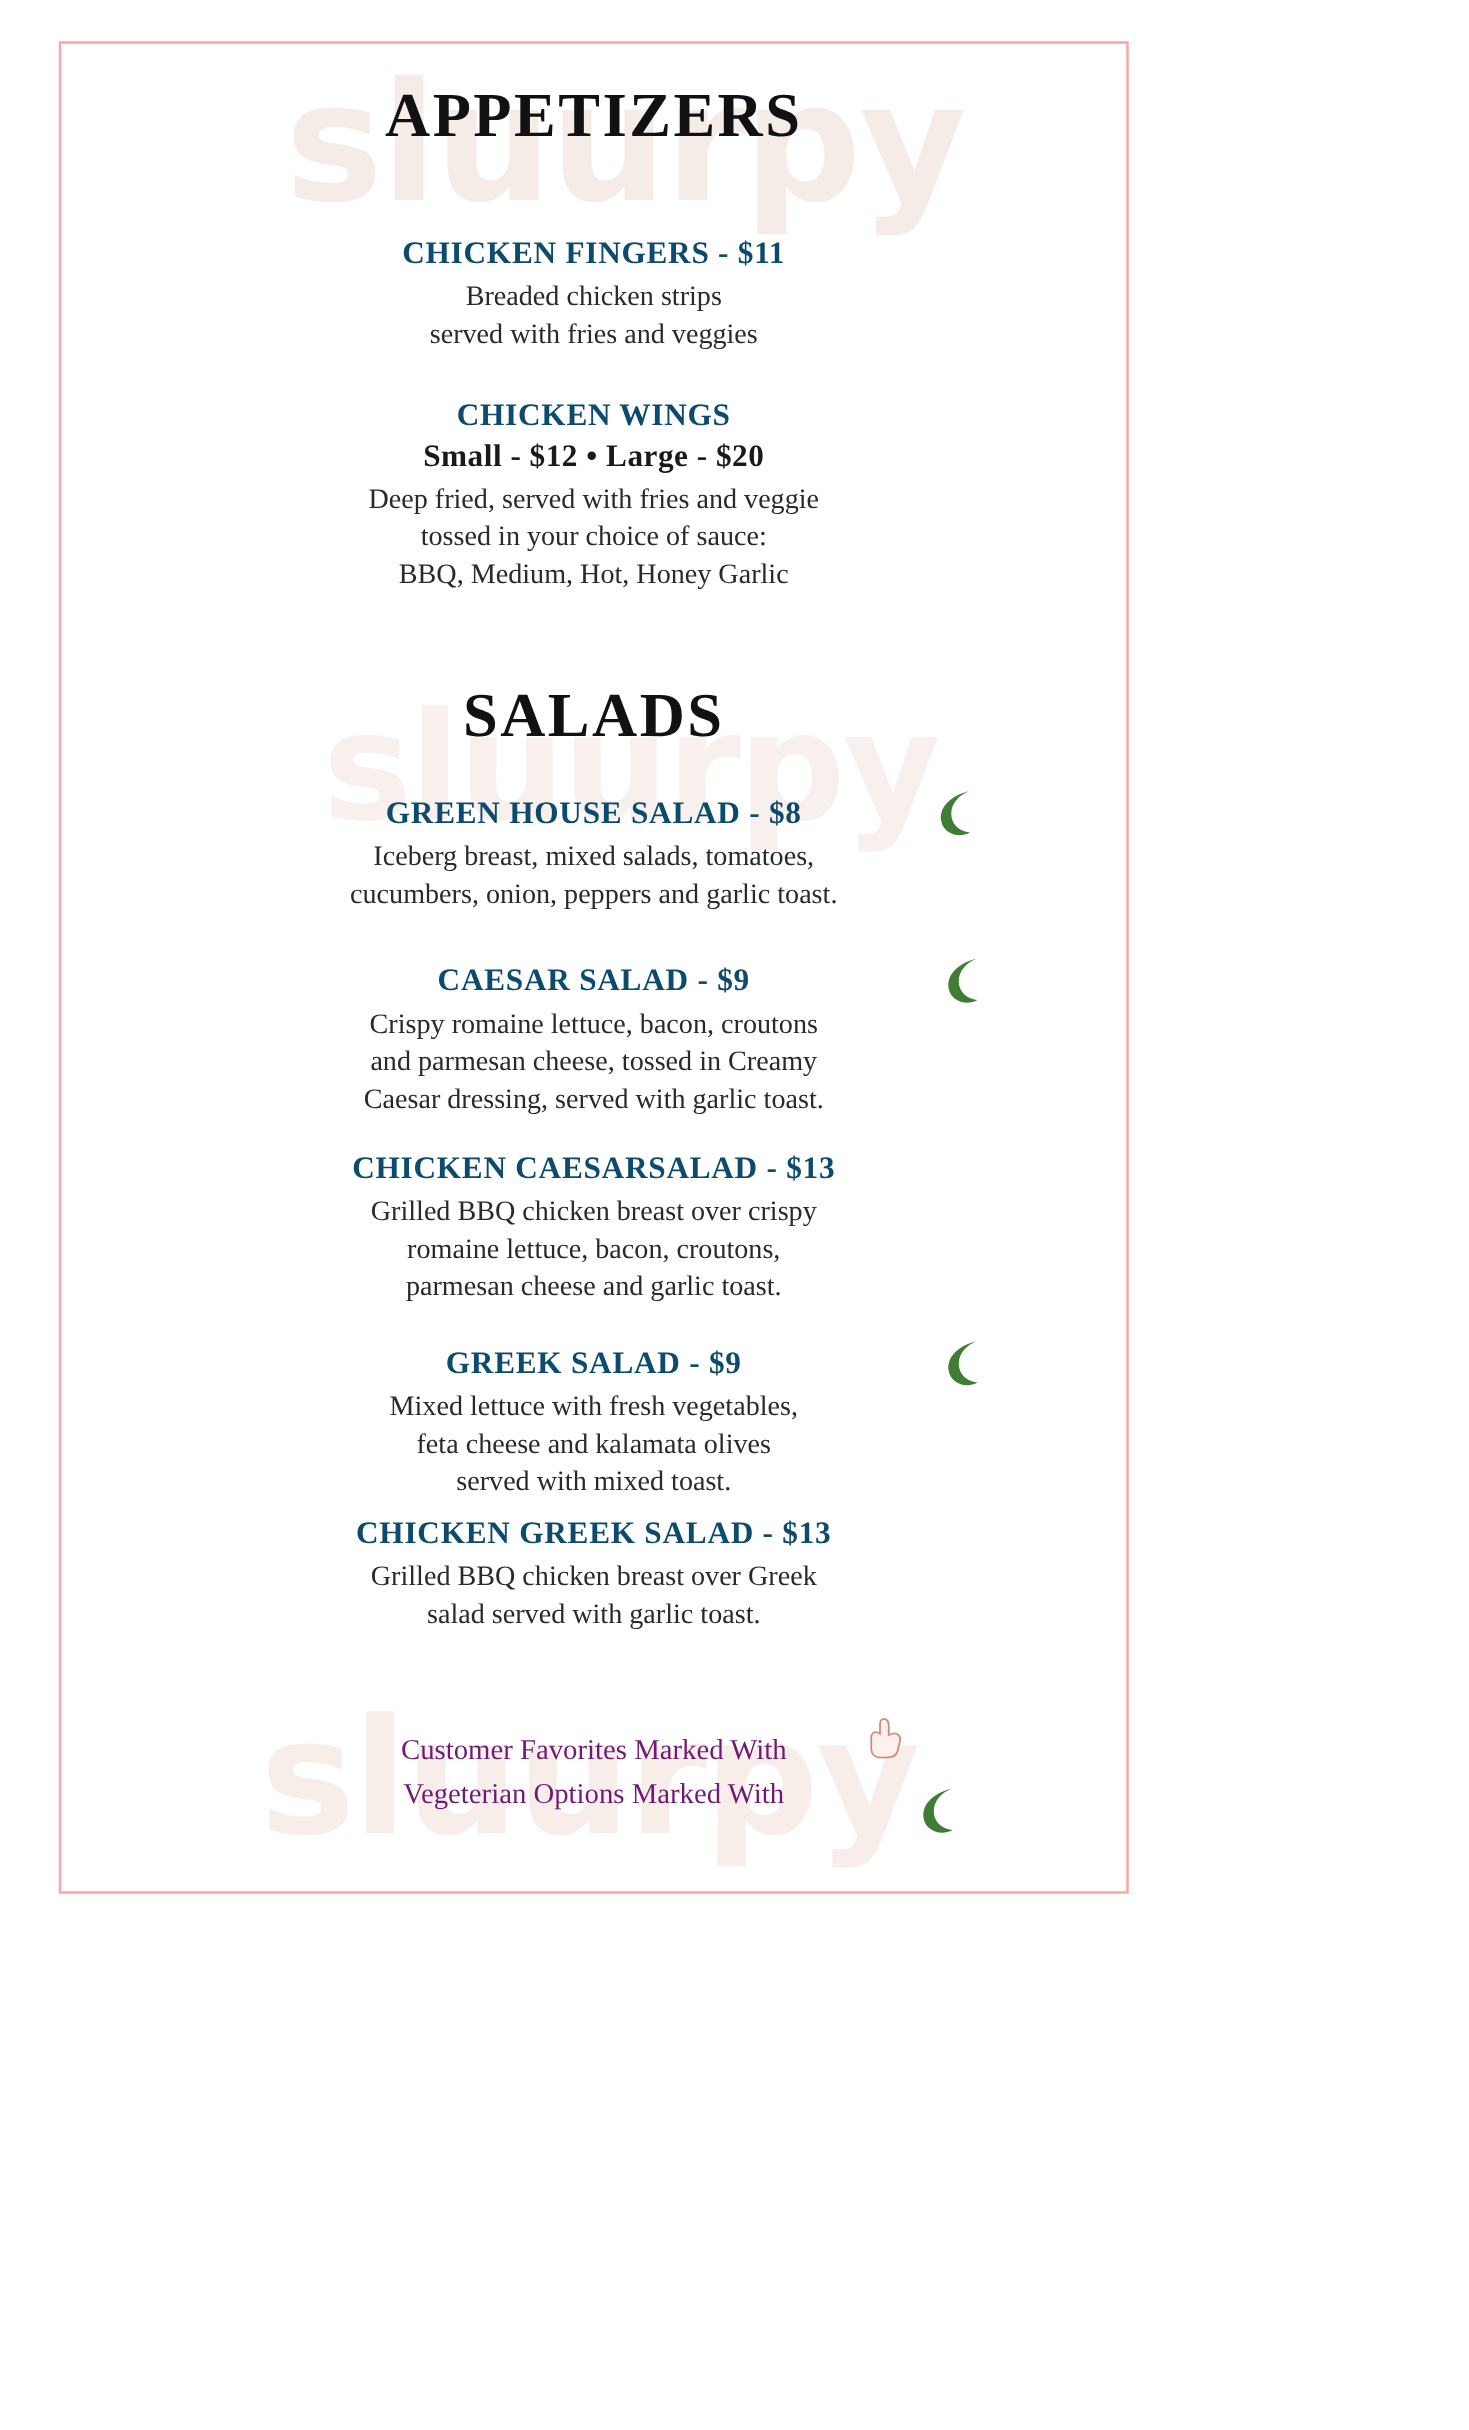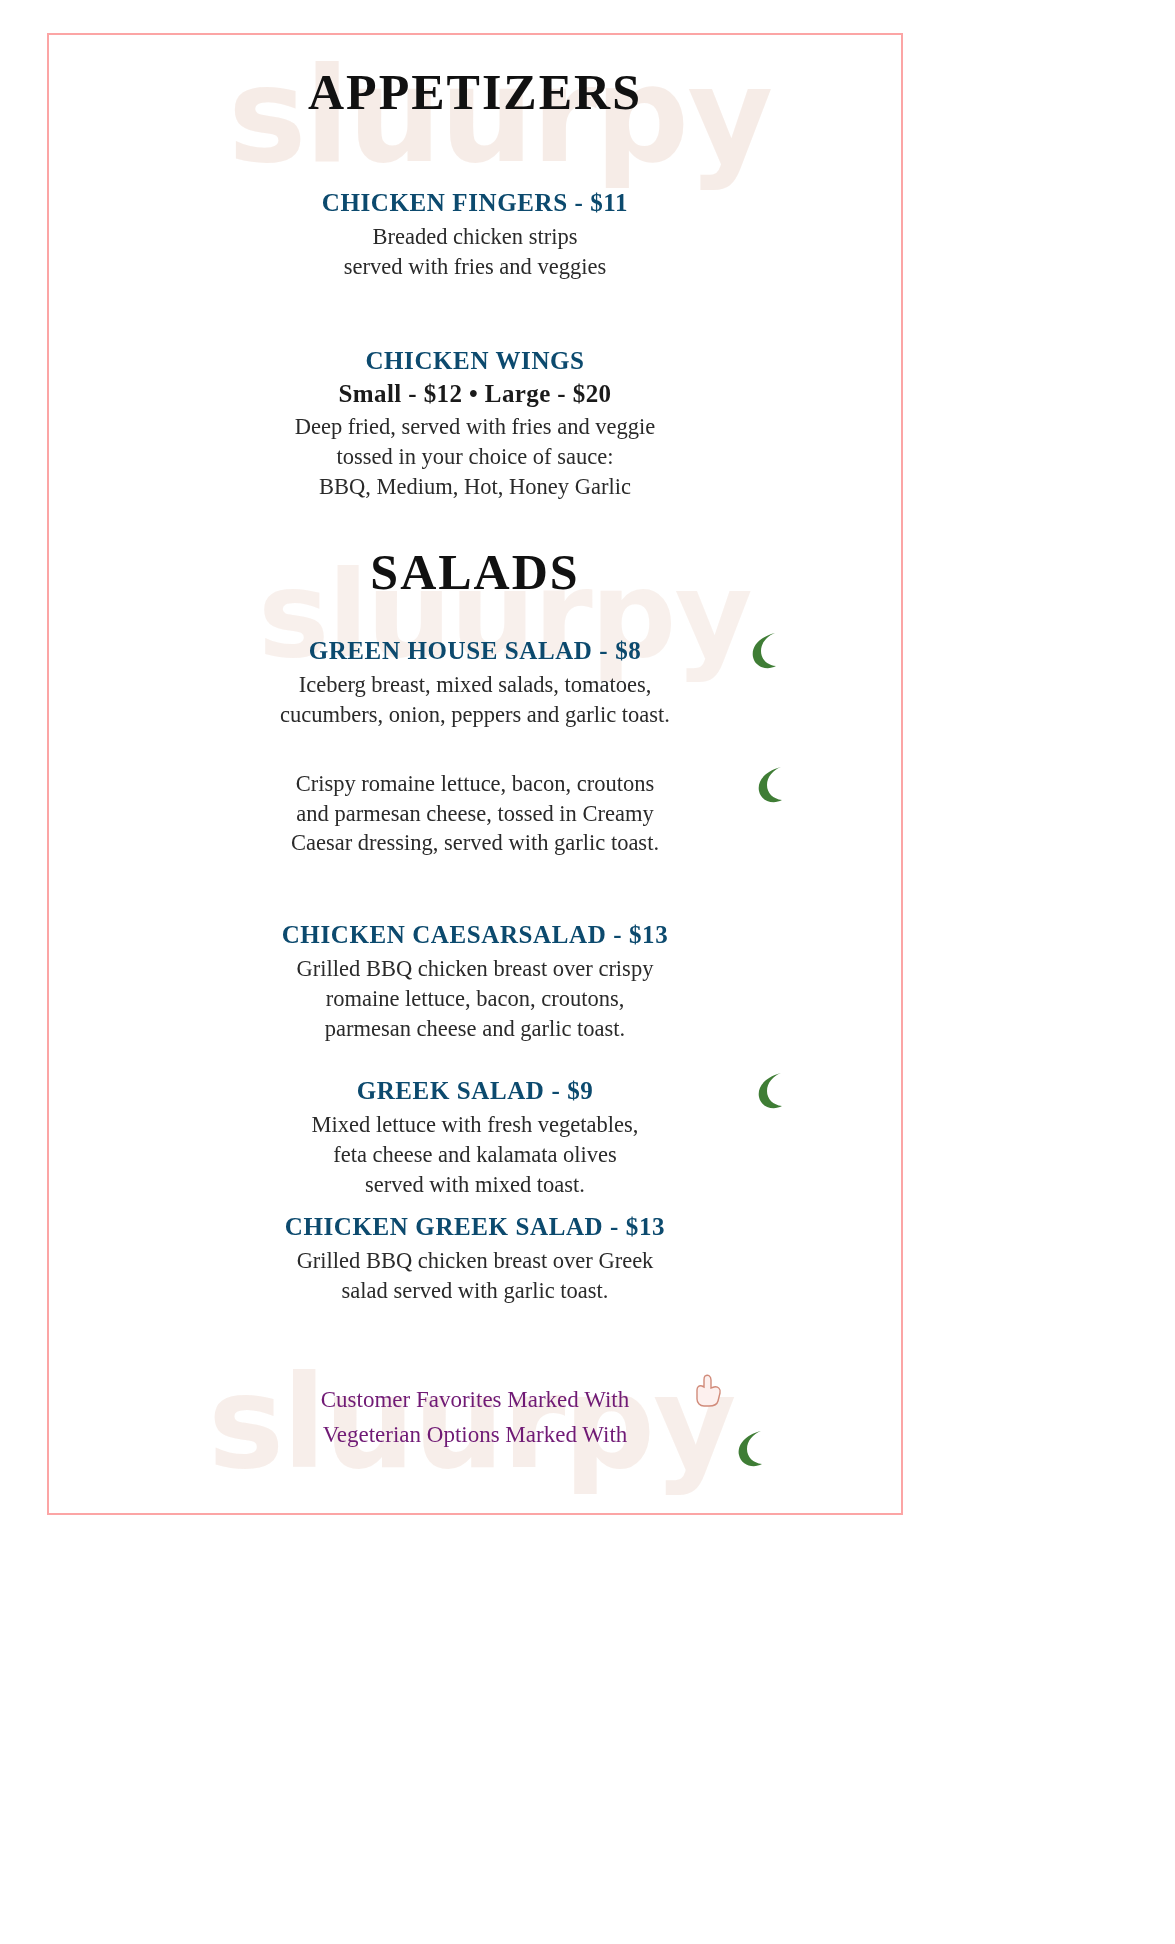--- a/index.html
+++ b/index.html
@@ -177,21 +177,21 @@
     <div class="menu-inner">
 
       <h1 class="section-title title-appetizers">APPETIZERS</h1>
 
       <div class="item" style="top:152px;">
         <p class="item-name">CHICKEN FINGERS - $11</p>
         <p class="item-desc" style="white-space:pre-line;">Breaded chicken strips
 served with fries and veggies</p>
       </div>
 
-      <div class="item" style="top:282px;margin-top:28px;">
+      <div class="item" style="top:282px;">
         <p class="item-name">CHICKEN WINGS</p>
         <p class="item-sub">Small - $12 • Large - $20</p>
         <p class="item-desc" style="white-space:pre-line;">Deep fried, served with fries and veggie
 tossed in your choice of sauce:
 BBQ, Medium, Hot, Honey Garlic</p>
       </div>
 
       <h1 class="section-title title-salads">SALADS</h1>
 
       <div class="item" style="top:600px;">
@@ -199,20 +199,21 @@
         <p class="item-desc" style="white-space:pre-line;">Iceberg breast, mixed salads, tomatoes,
 cucumbers, onion, peppers and garlic toast.</p>
       </div>
       <div class="leaf" style="left:700px; top:596px;">
         <svg viewBox="0 0 34 40" xmlns="http://www.w3.org/2000/svg">
           <path d="M26 2 C10 6, 2 16, 4 26 C6 36, 18 40, 27 35 C18 34, 12 28, 12 20 C12 12, 18 5, 26 2 Z" fill="#3f7d35"></path>
         </svg>
       </div>
 
       <div class="item" style="top:734px;">
+        <p class="item-name">CAESAR SALAD - $9</p>
         <p class="item-desc" style="white-space:pre-line;">Crispy romaine lettuce, bacon, croutons
 and parmesan cheese, tossed in Creamy
 Caesar dressing, served with garlic toast.</p>
       </div>
       <div class="leaf" style="left:706px; top:730px;">
         <svg viewBox="0 0 34 40" xmlns="http://www.w3.org/2000/svg">
           <path d="M26 2 C10 6, 2 16, 4 26 C6 36, 18 40, 27 35 C18 34, 12 28, 12 20 C12 12, 18 5, 26 2 Z" fill="#3f7d35"></path>
         </svg>
       </div>
 

